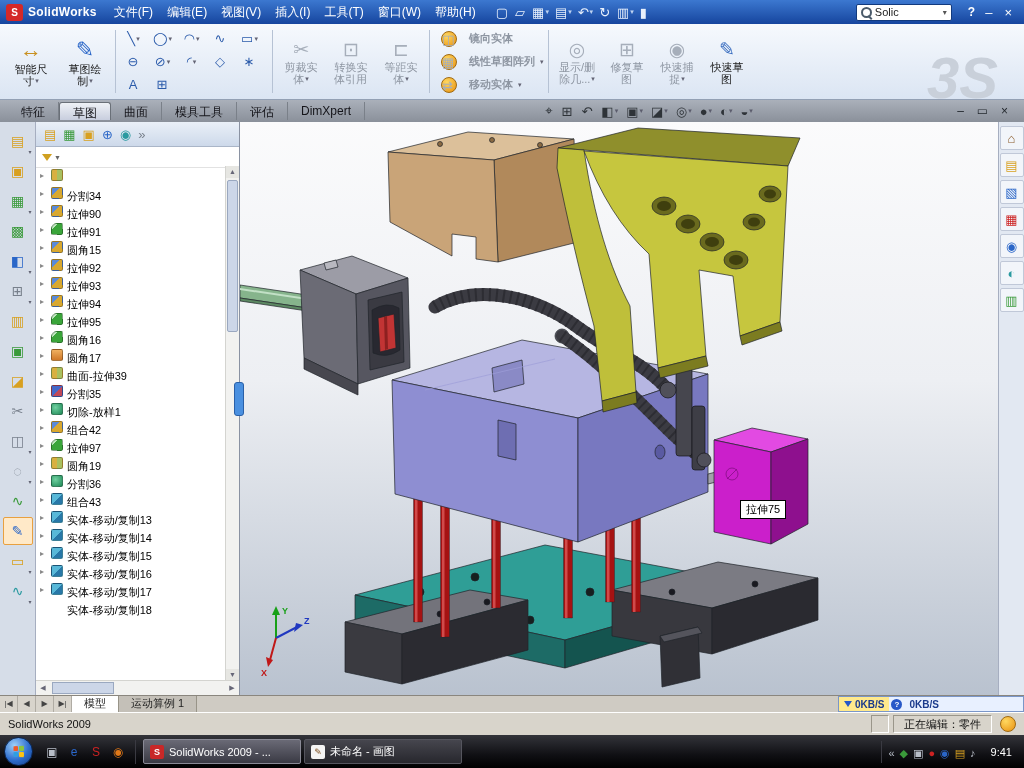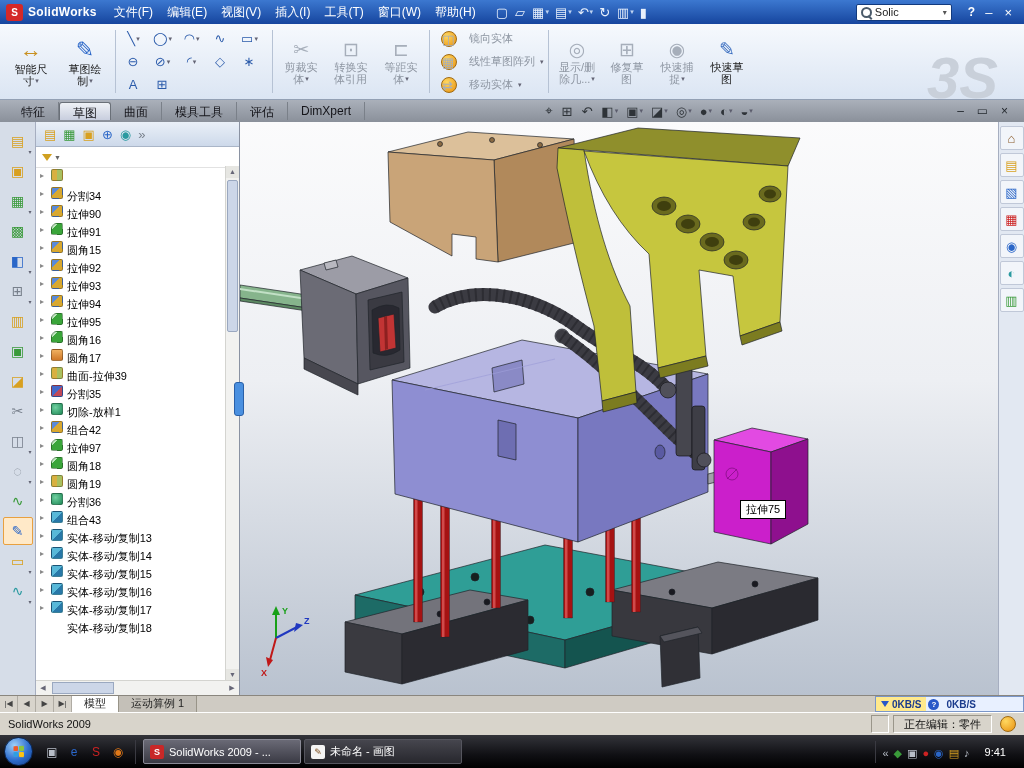--- a/index.html
+++ b/index.html
@@ -51,21 +51,21 @@
   .btnrow{display:flex;}
   .cmdbtn{width:50px;display:flex;flex-direction:column;align-items:center;justify-content:center;}
   .cicon{font-size:19px;line-height:22px;color:#3a6ec0;}
   .cmdbtn.disabled .cicon{color:#a6aeba;}
   .cmdbtn.disabled .l{color:#8e96a2;}
   .stackcol{display:flex;flex-direction:column;justify-content:center;width:112px;}
   .stackbtn{display:flex;align-items:center;height:23px;gap:4px;padding-left:4px;}
   .sicon{font-size:13px;color:#3a6ec0;}
   .stackbtn.disabled .sicon{color:#a6aeba;}
   .stackbtn.disabled .slabel{color:#8e96a2;}
-  .slabel{font-size:11px;white-space:nowrap;}
+  .slabel{font-size:11px;white-space:nowrap;font-weight:bold;}
   .watermark{position:absolute;right:26px;top:20px;font-size:58px;font-style:italic;font-weight:bold;
     color:#c9d0da;pointer-events:none;}
 
   
   .tabrow{position:absolute;left:0;top:100px;width:1024px;height:22px;box-sizing:border-box;
     background:linear-gradient(#aab0ba,#8a909a);display:flex;align-items:center;padding-left:8px;}
   .rtab{font-size:12px;color:#15151a;padding:2px 13px;height:18px;box-sizing:border-box;border-right:1px solid #7a8089;white-space:nowrap;}
   .rtab.active{background:linear-gradient(#eef1f6,#c8cede);border:1px solid #6a7078;border-bottom:none;border-radius:3px 3px 0 0;}
   .headsup{display:flex;align-items:center;gap:8px;margin-left:auto;margin-right:auto;}
   .hu{display:flex;align-items:center;}
@@ -133,21 +133,21 @@
   .rtool{width:22px;height:22px;display:flex;align-items:center;justify-content:center;
     border:1px solid #c0c8d8;border-radius:2px;background:#f2f5fa;flex:0 0 auto;}
   .rtool .g{font-size:13px;}
 
   
   .modeltabs{position:absolute;left:0;top:695px;width:1024px;height:17px;background:#cfcbc3;
     border-top:1px solid #8a867e;display:flex;align-items:stretch;font-size:11px;box-sizing:border-box;}
   .navbtn{width:17px;text-align:center;font-size:8px;color:#444;background:#d8d4cc;border-right:1px solid #b0aca4;line-height:15px;}
   .mtab{padding:0 12px;line-height:15px;color:#222;background:#c4c0b8;border-right:1px solid #989488;white-space:nowrap;}
   .mtab.active{background:#fff;}
-  .netwidget{position:absolute;right:0;top:0;height:16px;width:149px;display:flex;align-items:center;
+  .netwidget{position:absolute;right:0;top:0;height:16px;width:186px;display:flex;align-items:center;
     border:1px solid #7a96c8;box-sizing:border-box;font-size:10px;color:#1a3a8c;font-weight:bold;background:#e8f0ff;}
   .nseg{display:flex;align-items:center;gap:3px;padding:0 5px;height:100%;}
   .nseg.down{background:#ffe98c;}
   .ndarrow{width:0;height:0;border-left:4px solid transparent;border-right:4px solid transparent;border-top:6px solid #2858c8;}
   .nq{width:11px;height:11px;border-radius:50%;background:#2858c8;color:#fff;font-size:8px;line-height:11px;
     text-align:center;font-weight:bold;margin:0 2px;}
 
   
   .statusbar{position:absolute;left:0;top:712px;width:1024px;height:23px;background:#d8d4cb;
     border-top:1px solid #fff;display:flex;align-items:center;font-size:11px;color:#111;box-sizing:border-box;}
@@ -176,21 +176,21 @@
   .taskbtn{width:158px;height:25px;border-radius:2px;background:linear-gradient(#46464e,#27272d);
     border:1px solid #55555e;display:flex;align-items:center;gap:5px;padding:0 6px;box-sizing:border-box;}
   .taskbtn.active{background:linear-gradient(#6a6a76,#3a3a44);border-color:#8a8a96;}
   .task-ico{width:14px;height:14px;border-radius:2px;font-size:9px;font-weight:bold;
     display:flex;align-items:center;justify-content:center;flex:0 0 auto;}
   .task-ico.c-red{background:#c82828;color:#fff;}
   .task-ico.c-gold{background:#f4f4f4;color:#7a4a1a;}
   .task-label{color:#fff;font-size:11px;white-space:nowrap;overflow:hidden;text-overflow:ellipsis;}
   .tray{display:flex;align-items:center;gap:5px;margin-left:4px;padding:2px 6px;border-left:1px solid #3a3a42;}
   .tri .g{font-size:11px;}
-  .clock{color:#fff;font-size:11px;margin:0 16px 0 6px;}
+  .clock{color:#fff;font-size:11px;margin:0 10px 0 6px;}
 </style>
 </head>
 <body>
 
 <div class="screen">
 
   <header class="titlebar">
     <span class="sw-logo"></span>
     <span class="app-name">SolidWorks</span>
     <nav class="menus">
@@ -712,25 +712,20 @@
           <span class="fi combine"></span>
           <span class="tlabel">组合42</span>
         </div>
 
         <div class="trow">
           <span class="arrow"></span>
           <span class="fi boss"></span>
           <span class="tlabel">拉伸97</span>
         </div>
 
-        <div class="trow">
-          <span class="arrow"></span>
-          <span class="fi fillet"></span>
-          <span class="tlabel">圆角18</span>
-        </div>
 
         <div class="trow">
           <span class="arrow"></span>
           <span class="fi fillet"></span>
           <span class="tlabel">圆角19</span>
         </div>
 
         <div class="trow">
           <span class="arrow"></span>
           <span class="fi split"></span>

